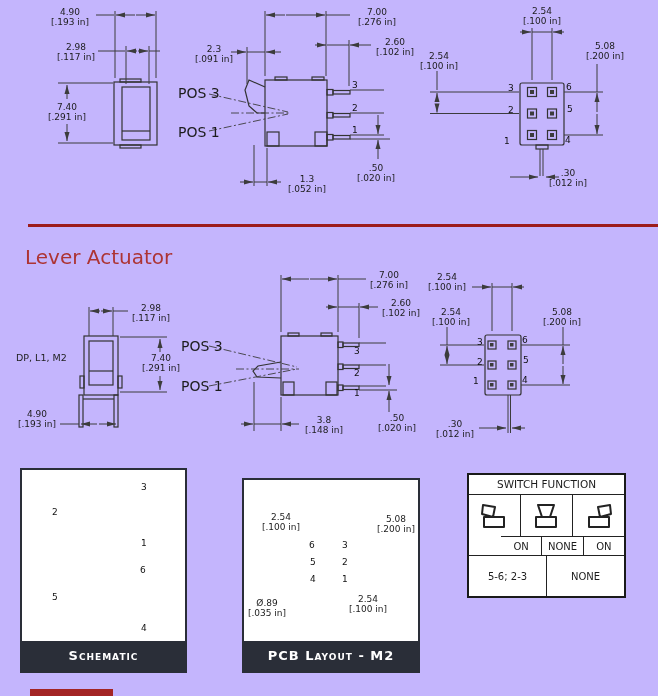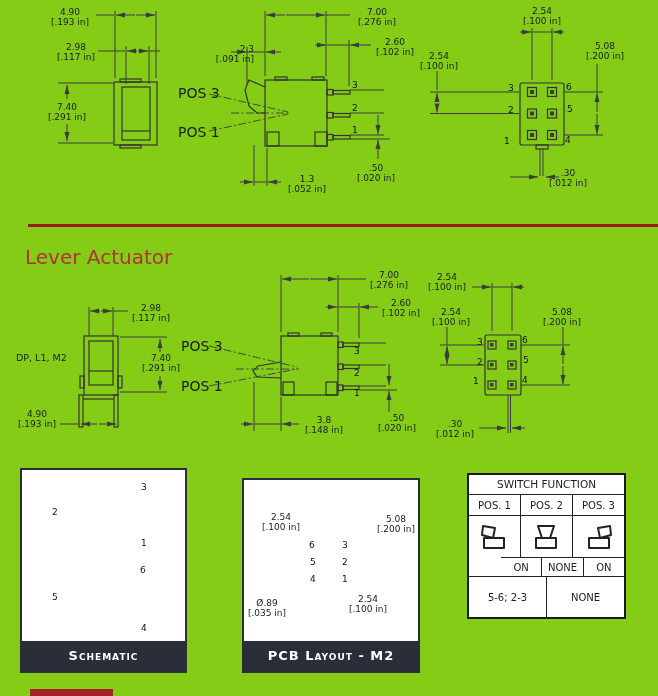--- a/index.html
+++ b/index.html
@@ -1,16 +1,16 @@
 <!DOCTYPE html>
 <html><head>
 <meta charset="utf-8">
 <style>
   html,body{margin:0;padding:0;background:#fff;}
-  #page{position:relative;width:658px;height:696px;background:#84cc16;overflow:hidden;
+  #page{position:relative;width:658px;height:696px;background:#c4b5fd;overflow:hidden;
         font-family:"DejaVu Sans",sans-serif;color:#1c1c1c;}
   .dim{position:absolute;font-size:9px;line-height:10px;text-align:center;
        white-space:pre-line;color:#1c1c1c;}
   .pin{position:absolute;font-size:9px;line-height:9px;color:#111;width:10px;}
   .pos{position:absolute;font-size:14px;line-height:10px;color:#1c1c1c;}
   .variant{position:absolute;font-size:9.5px;color:#222;}
   .section-title{position:absolute;font-size:20px;color:#ad3434;}
   .divider{position:absolute;background:#9c1c1c;}
   svg.layer{position:absolute;left:0;top:0;}
   svg .ln{stroke:#3c3c3c;stroke-width:1;fill:none;}
@@ -276,21 +276,21 @@
 <span class="dim" style="left:45px;top:7px;width:50px;">4.90
 [.193 in]</span>
 <span class="dim" style="left:51px;top:42px;width:50px;">2.98
 [.117 in]</span>
 <span class="dim" style="left:42px;top:102px;width:50px;">7.40
 [.291 in]</span>
 <span class="dim" style="left:352px;top:7px;width:50px;">7.00
 [.276 in]</span>
 <span class="dim" style="left:372px;top:37px;width:46px;">2.60
 [.102 in]</span>
-<span class="dim" style="left:206px;top:44px;width:48px;text-align:right;">2.3
+<span class="dim" style="left:190px;top:44px;width:48px;">2.3
 [.091 in]</span>
 <span class="pos" style="left:178px;top:88px;">POS 3</span>
 <span class="pos" style="left:178px;top:127px;">POS 1</span>
 <span class="pin" style="left:352px;top:81px;">3</span>
 <span class="pin" style="left:352px;top:104px;">2</span>
 <span class="pin" style="left:352px;top:126px;">1</span>
 <span class="dim" style="left:284px;top:174px;width:46px;">1.3
 [.052 in]</span>
 <span class="dim" style="left:353px;top:163px;width:46px;">.50
 [.020 in]</span>
@@ -370,25 +370,20 @@
 [.035 in]</span>
 <span class="pin" style="left:309px;top:541px;">6</span>
 <span class="pin" style="left:310px;top:558px;">5</span>
 <span class="pin" style="left:310px;top:575px;">4</span>
 <span class="pin" style="left:342px;top:541px;">3</span>
 <span class="pin" style="left:342px;top:558px;">2</span>
 <span class="pin" style="left:342px;top:575px;">1</span>
 
 <div class="fn-table">
   <div class="fn-header">SWITCH FUNCTION</div>
-  <div class="fn-row h-cols">
-    <div class="fn-cell">POS. 1</div>
-    <div class="fn-cell">POS. 2</div>
-    <div class="fn-cell">POS. 3</div>
-  </div>
   <div class="fn-row h-icons">
     <div class="fn-cell">
       <svg width="31" height="26" viewBox="0 0 31 26">
         <path class="flag" d="M4,2 L16,4 L14,14 L3,11 Z"></path>
             <rect class="flag" x="5" y="14" width="20" height="10"></rect>
       </svg>
     </div>
     <div class="fn-cell">
       <svg width="31" height="26" viewBox="0 0 31 26">
         <path class="flag" d="M7,2 L23,2 L19,14 L11,14 Z"></path>

